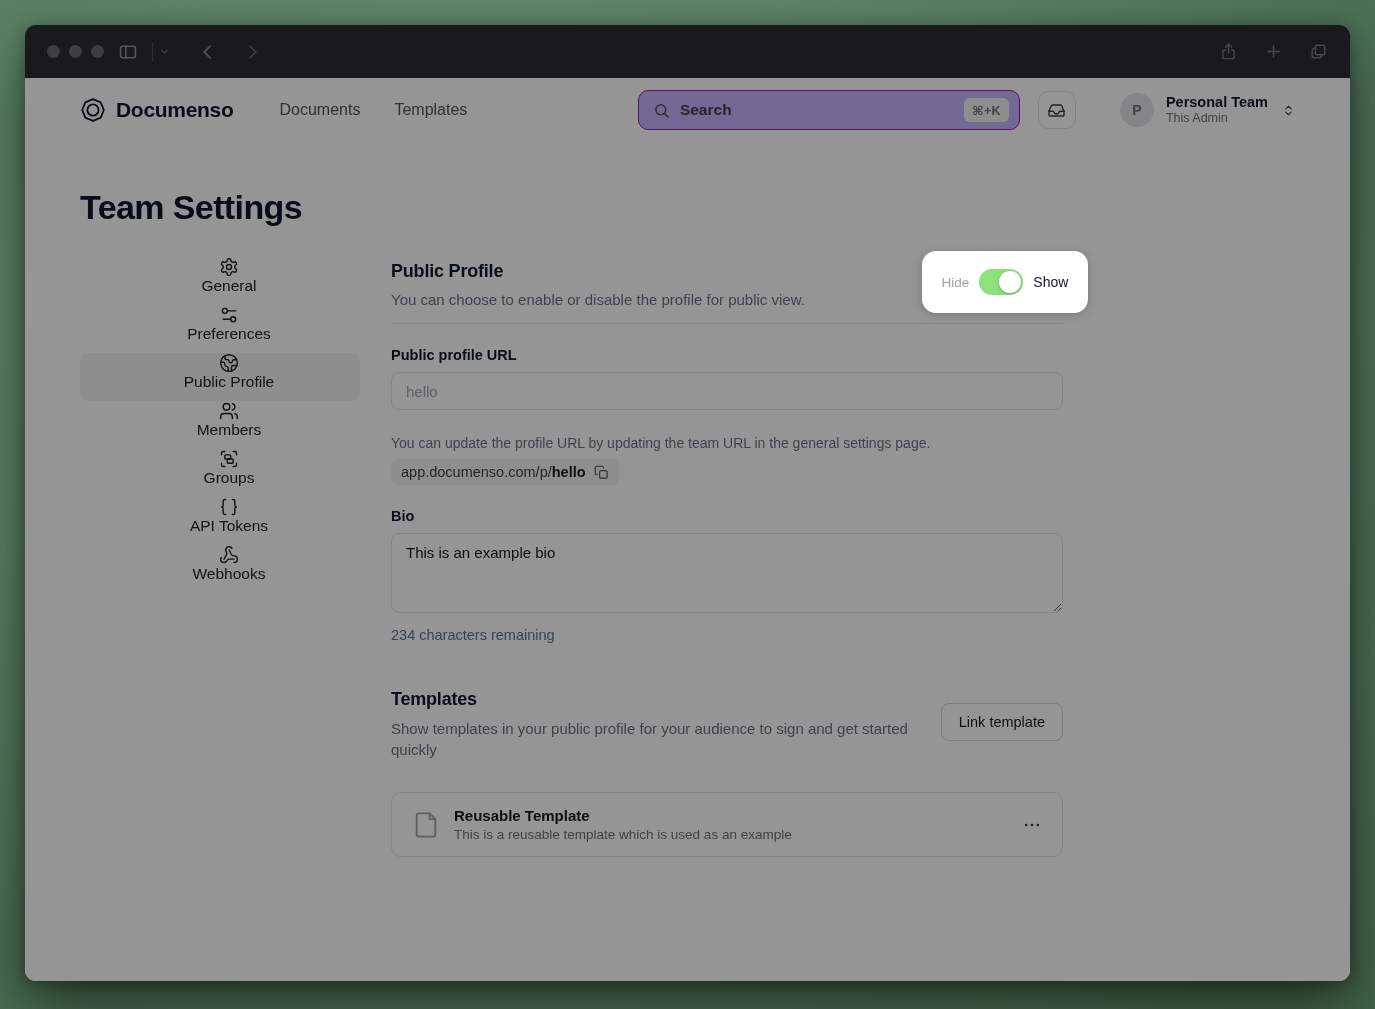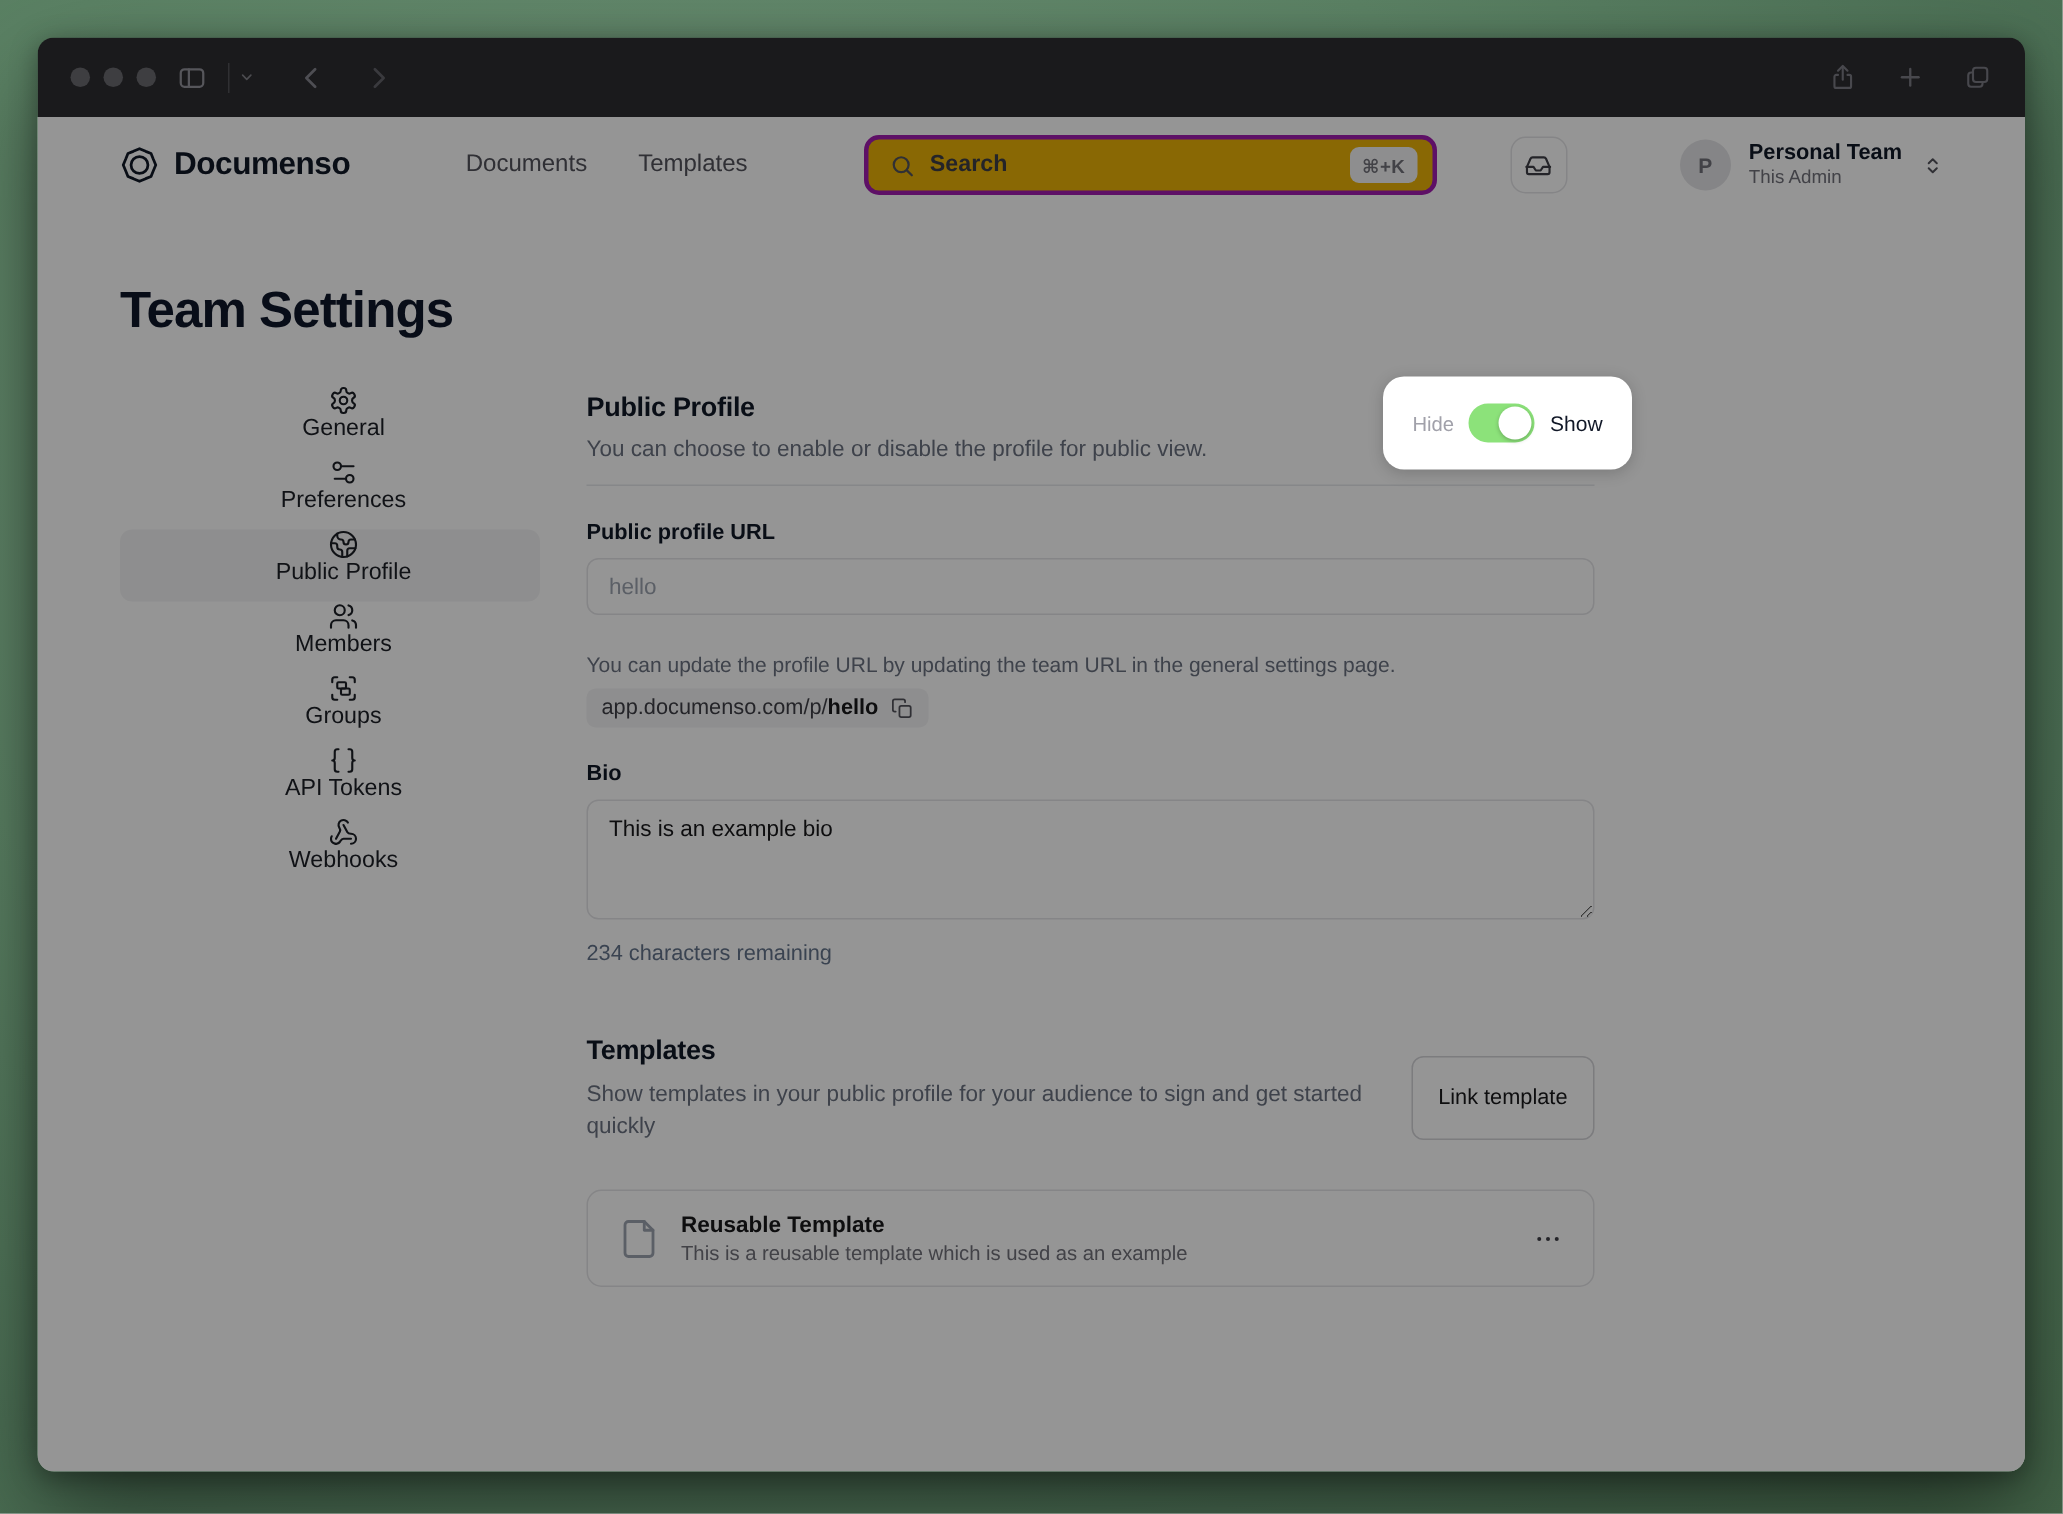--- a/index.html
+++ b/index.html
@@ -29,29 +29,29 @@
   .tb-chev-sm { color:#4c4c50; margin-left:6px; }
   .tb-back { color:#4e4e53; margin-left:28px; }
   .tb-fwd { color:#3a3a3e; margin-left:24px; }
   .tb-right { margin-left:auto; display:flex; align-items:center; gap:26px; color:#48484d; }
 
   
   .content { flex:1; background:#ffffff; position:relative; overflow:hidden; color:#111827; }
   .dim-overlay { position:absolute; inset:0; background:rgba(0,0,0,.415); z-index:50; }
 
   
-  .app-header { height:64px; display:flex; align-items:center; padding:0 55px 0 55px;gap:31px; }
+  .app-header { height:64px; display:flex; align-items:center; padding:0 55px 0 55px; }
   .brand { display:flex; align-items:center; gap:10px; }
   .brand-logo { color:#111827; }
   .brand-name { font-size:21px; font-weight:700; letter-spacing:-.3px; color:#111827; }
   .nav { display:flex; gap:34px; margin-left:46px; }
   .nav a { font-size:16px; font-weight:500; color:#52525b; text-decoration:none; }
   .search-box {
-    margin-left:auto; width:382px; height:40px; border:3px solid #a21caf; border-radius:10px;
-    display:flex; align-items:center; padding:0 10px 0 14px; background:#eab308;justify-content:space-between;
+    margin-left:auto; width:382px; height:40px; border:1px solid #a21caf; border-radius:10px;
+    display:flex; align-items:center; padding:0 10px 0 14px; background:#c4b5fd;justify-content:space-between;
   }
   .search-box .s-icon { color:#52525b; }
   .search-box input {
     flex:1; border:0; outline:0; background:transparent; margin-left:10px;
     font-family:inherit; font-size:15.5px; font-weight:500; color:#18181b;
   }
   .search-box input::placeholder { color:#3f3f46; font-weight:600; }
   .kbd-chip {
     background:#f4f4f5; color:#71717a; border-radius:6px; height:24px; padding:0 8px;
     display:flex; align-items:center; font-size:12.5px; font-weight:600; letter-spacing:.3px;
@@ -110,21 +110,21 @@
 
   .update-row { margin-top:26px; display:flex; justify-content:flex-end; }
   .update-btn {
     height:38px; width:80px; border:0; border-radius:8px; background:rgba(162,231,113,.55);
     color:rgba(17,24,39,.55); font-family:inherit; font-size:15px; font-weight:500; cursor:default;
   }
 
   .tpl-row { margin-top:46px; display:flex; justify-content:space-between; }
   .tpl-desc { margin-top:9px; font-size:15px; color:#6b7280; width:530px; line-height:1.38; }
   .link-tpl-btn {
-    margin-top:14px; height:56px; padding:0 17px; border:1px solid #d4d4d8; border-radius:8px;
+    margin-top:14px; height:38px; padding:0 17px; border:1px solid #d4d4d8; border-radius:8px;
     background:#fff; font-family:inherit; font-size:14.5px; font-weight:500; color:#18181b; cursor:pointer;
   }
   .tpl-card {
     margin-top:32px; border:1px solid #e4e4e7; border-radius:10px; padding:14px 20px;
     display:flex; align-items:center;
   }
   .tpl-file { color:#9ca3af; }
   .tpl-text { margin-left:14px; }
   .tpl-title { font-size:15px; font-weight:600; color:#18181b; }
   .tpl-sub { margin-top:3px; font-size:13.5px; color:#71717a; }

